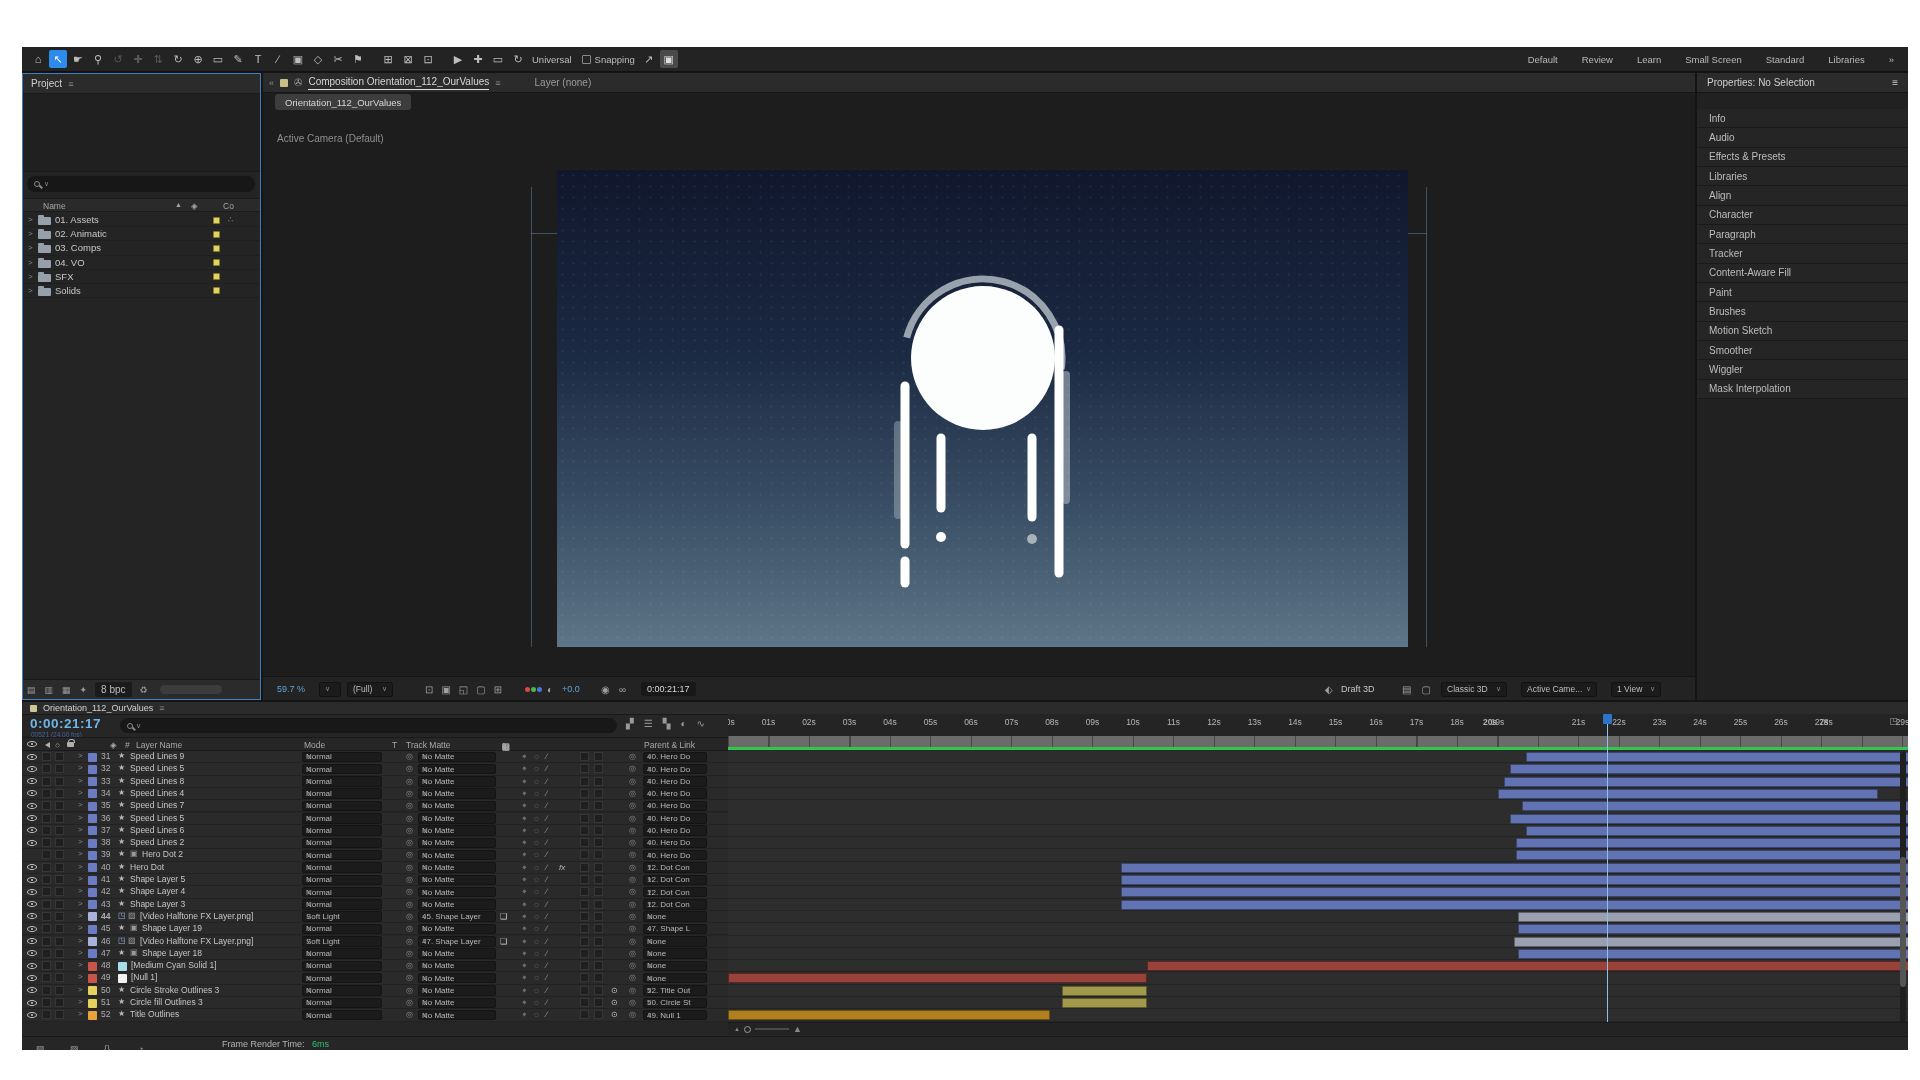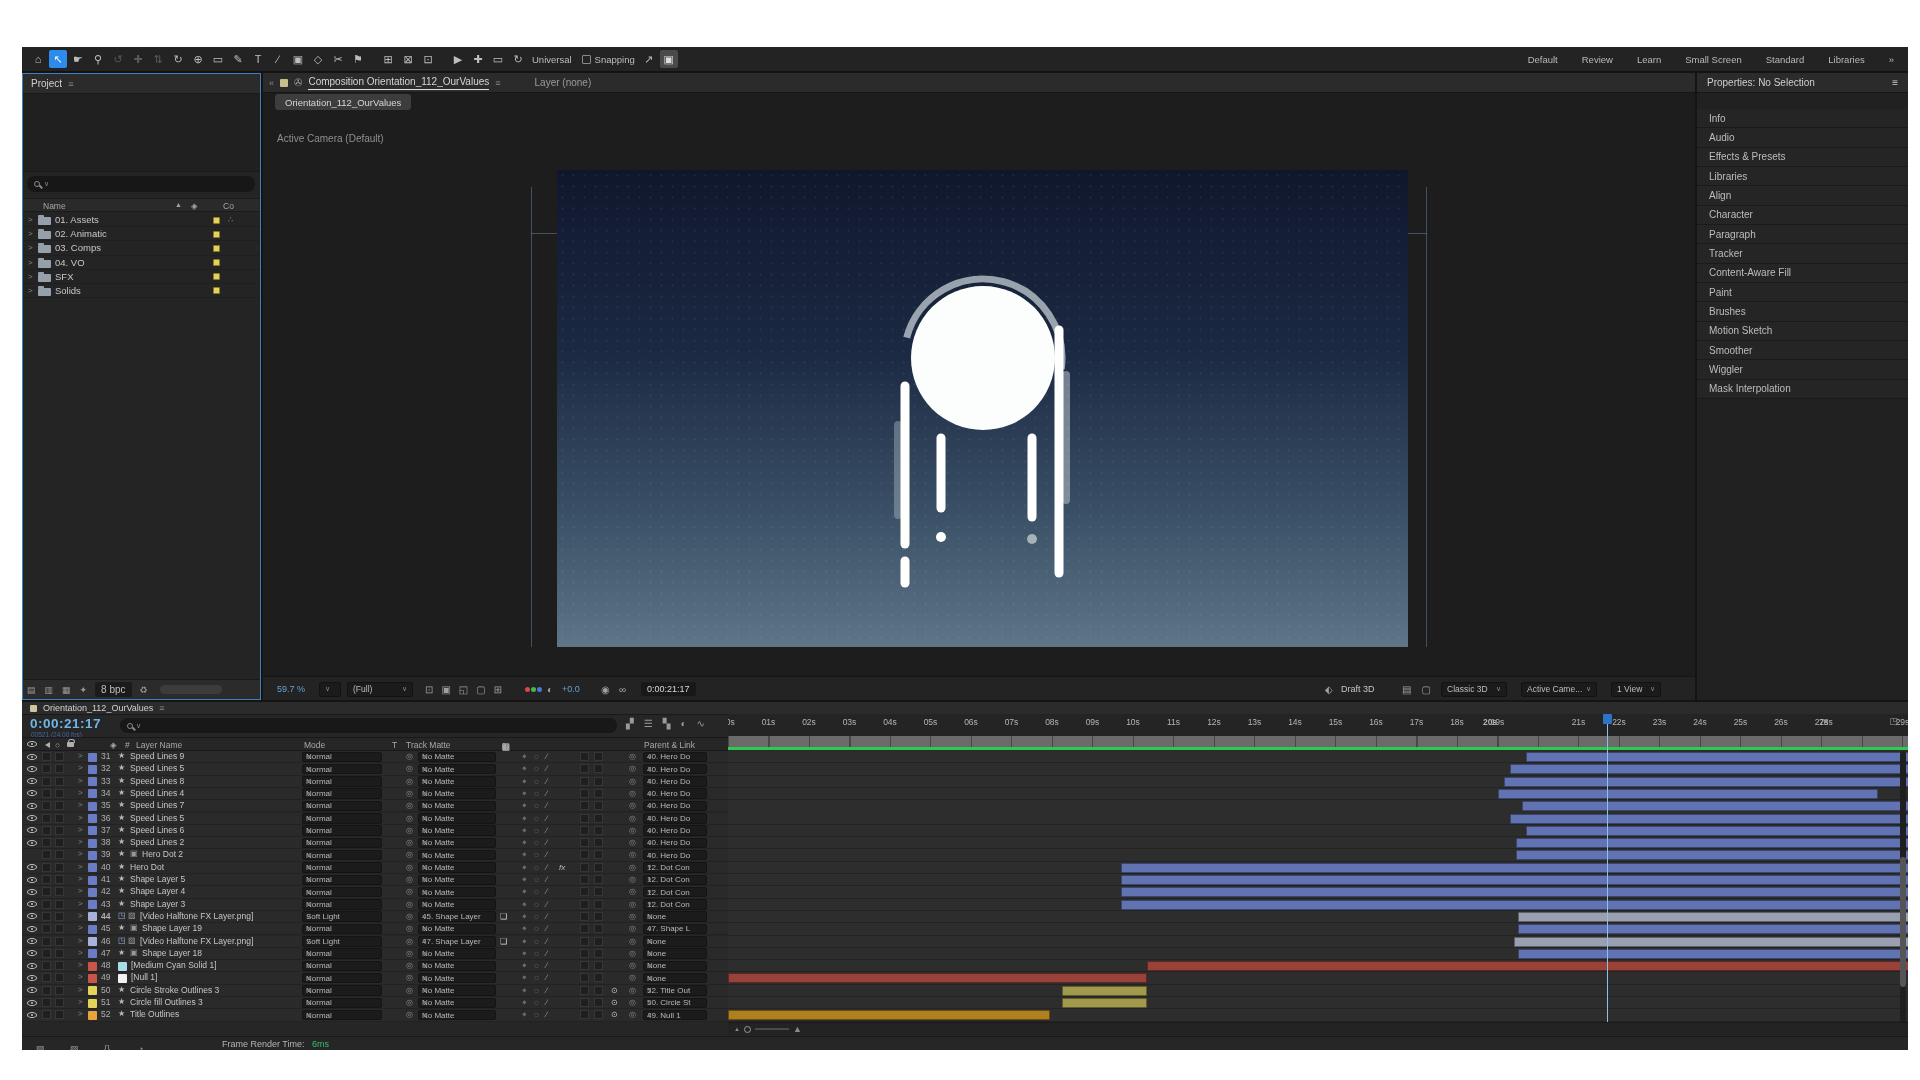--- a/index.html
+++ b/index.html
@@ -271,21 +271,21 @@
     </div>
 
     <div class="vbar">
       <span class="abs blue-t" style="left:14px;font-size:9px">59.7 %</span>
       <span class="abs" style="left:56px">
           <span class="dd" style="width:22px">
             <span class="chevdn">∨</span>
           </span>
         </span>
       <span class="abs" style="left:84px">
-          <span class="dd" style="width:66px">
+          <span class="dd" style="width:46px">
             <span>(Full)</span>
             <span class="chevdn">∨</span>
           </span>
         </span>
       <span class="abs" id="vicons-host" style="left: 162px; gap: 8px; display: flex;">
           <span class="vico">⊡</span>
           <span class="vico">▣</span>
           <span class="vico">◱</span>
           <span class="vico">▢</span>
           <span class="vico">⊞</span>

